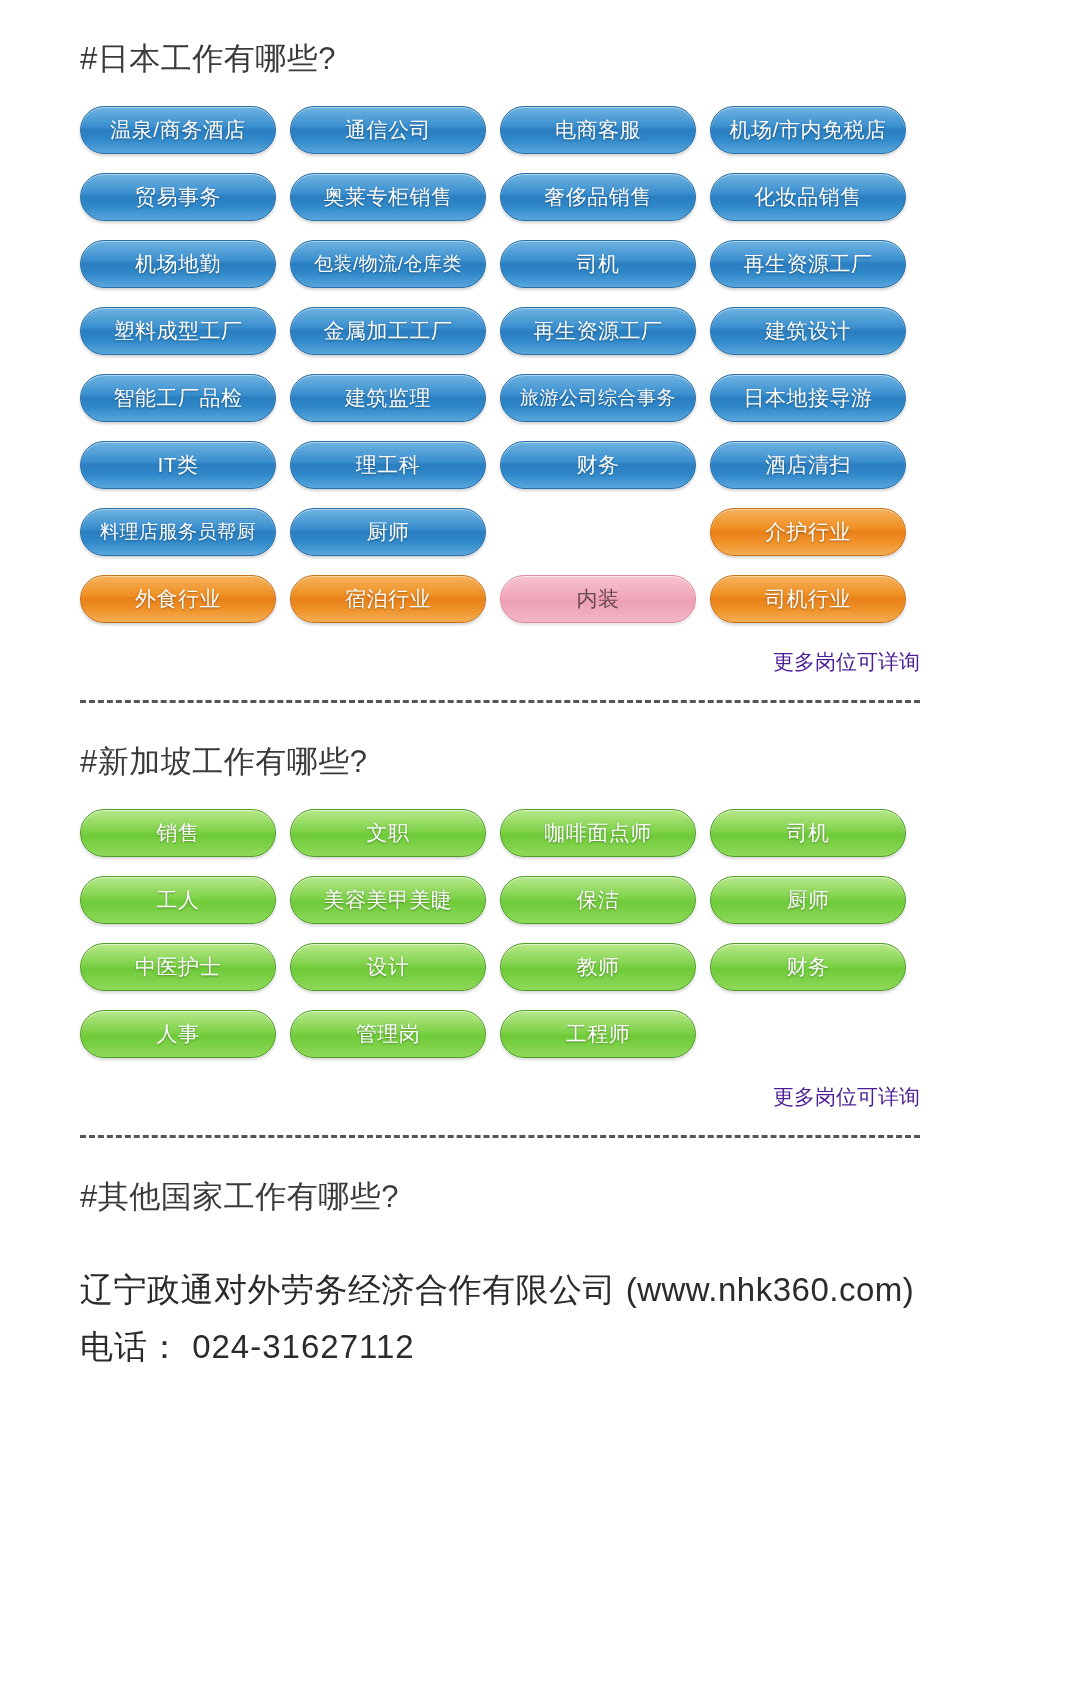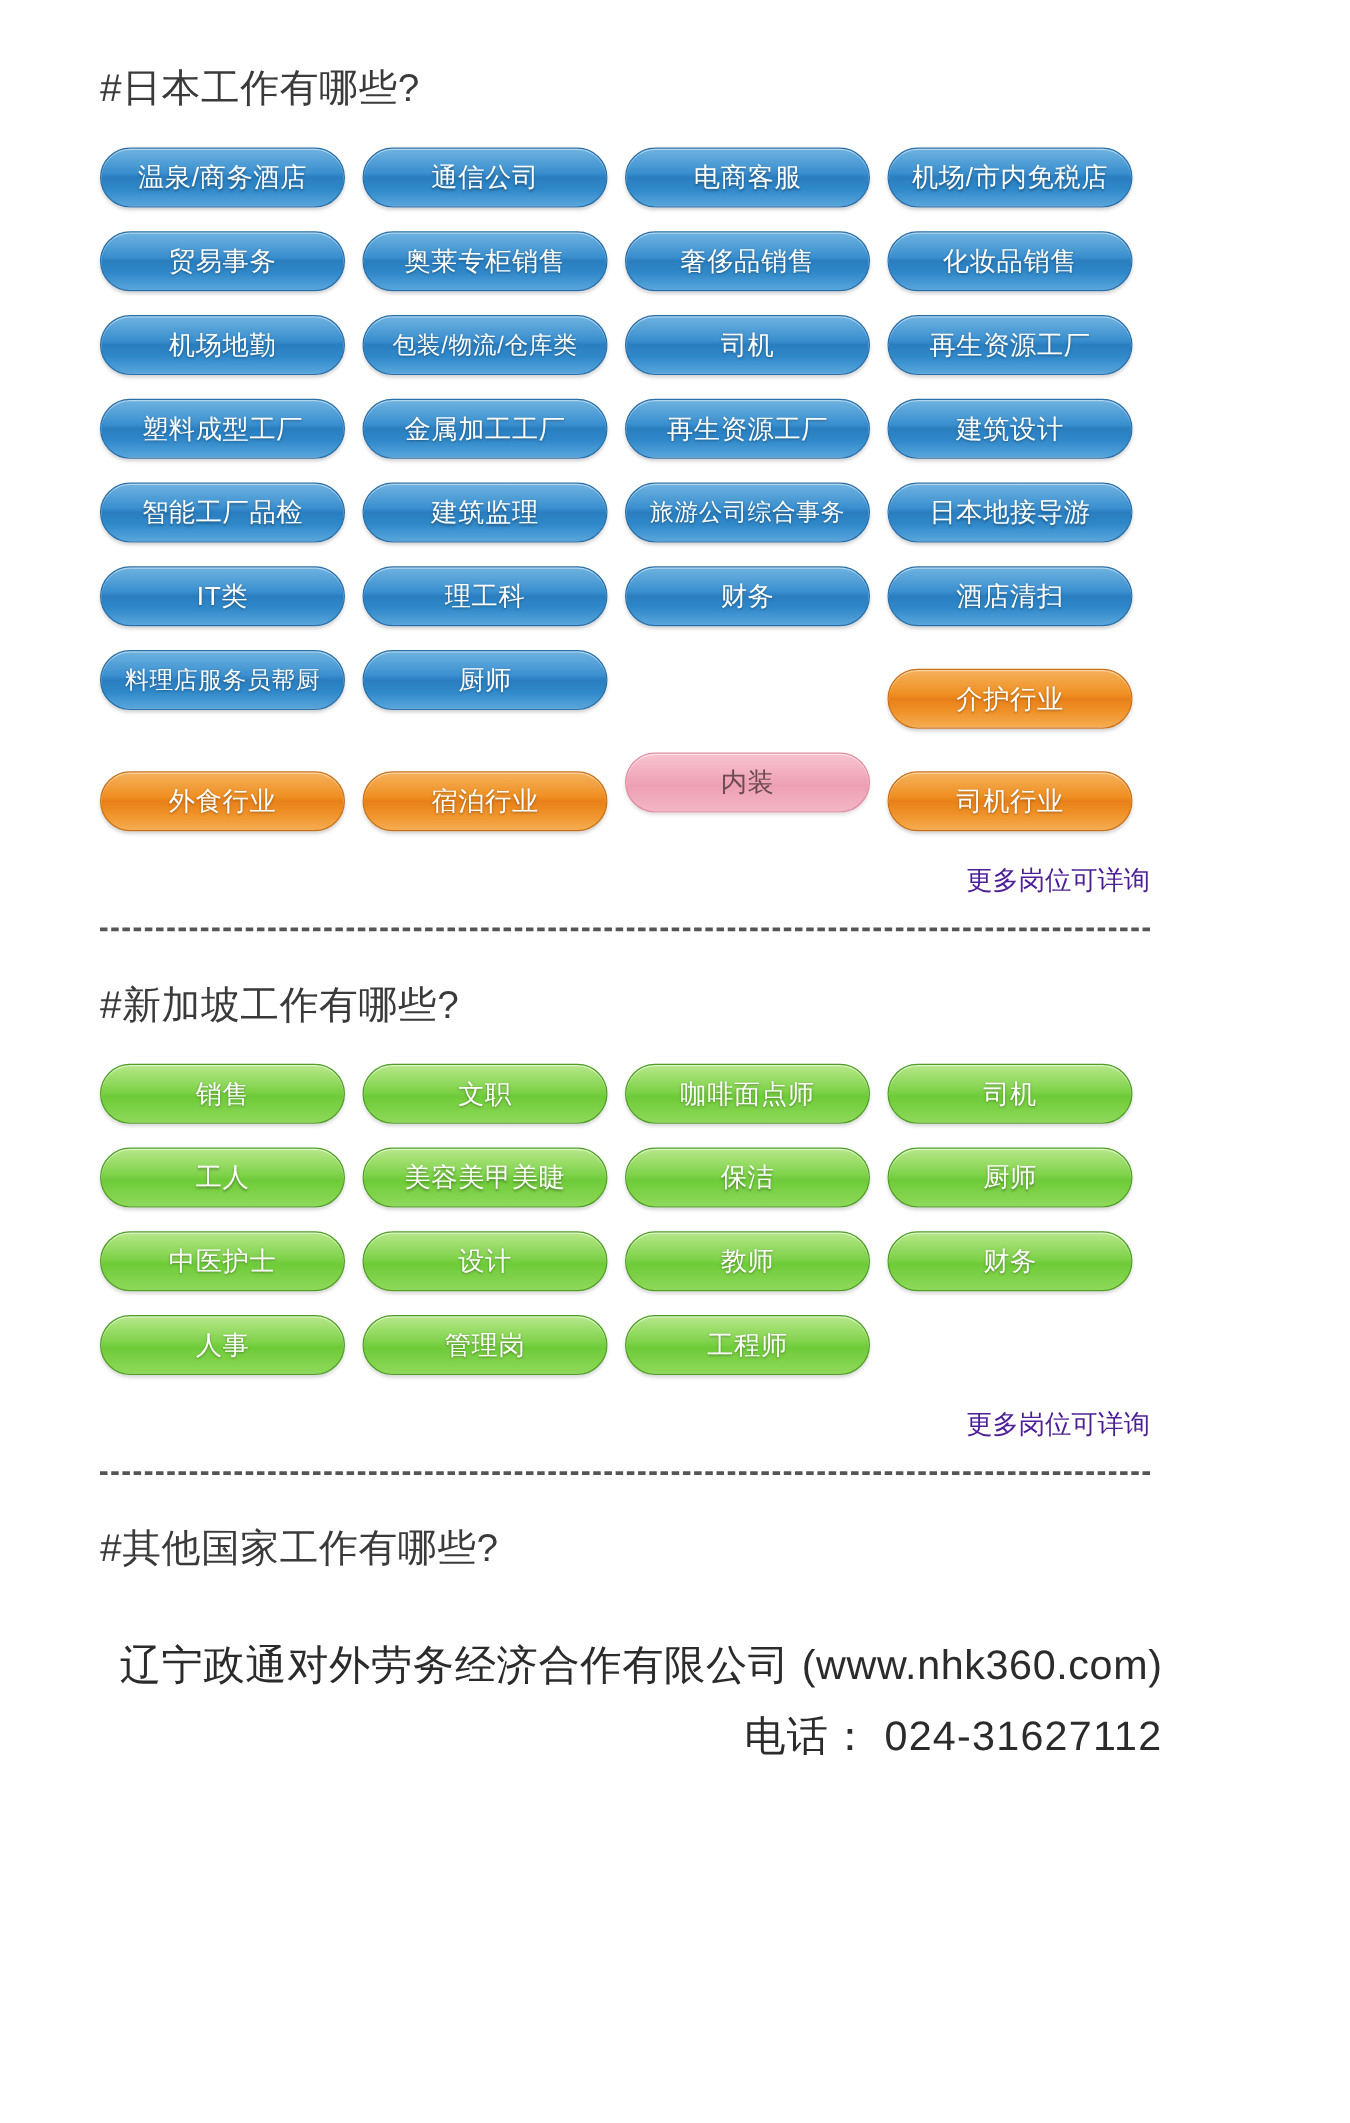--- a/index.html
+++ b/index.html
@@ -11,21 +11,21 @@
     width: 1080px;
     min-height: 1698px;
     font-family: "Liberation Sans", sans-serif;
     color: #333;
     -webkit-font-smoothing: antialiased;
   }
   .page {
     width: 1010px;
     min-height: 1698px;
     box-sizing: border-box;
-    padding: 12px 80px;
+    padding: 0 80px;
     position: relative;
   }
   .section {
     position: relative;
   }
   .section-title {
     font-size: 31px;
     color: #3a3a3a;
     letter-spacing: 0.5px;
     padding-top: 38px;
@@ -56,21 +56,20 @@
   }
   .tag.blue {
     background: linear-gradient(to bottom, #6fb3e0 0%, #3a8fcf 42%, #2a7ec0 50%, #2f88c9 70%, #59a6dc 100%);
     border: 1px solid #2a6fa8;
     box-shadow: inset 0 1px 0 rgba(255,255,255,0.45), 0 2px 3px rgba(0,0,0,0.18);
   }
   .tag.orange {
     background: linear-gradient(to bottom, #f5b25c 0%, #ef8f22 42%, #e8801a 50%, #ef9026 70%, #f5ad52 100%);
     border: 1px solid #c9711a;
     box-shadow: inset 0 1px 0 rgba(255,255,255,0.45), 0 2px 3px rgba(0,0,0,0.18);
-    margin-top: 15px;
   }
   .tag.pink {
     background: linear-gradient(to bottom, #f7c3cf 0%, #f0a7b9 45%, #eda0b3 55%, #f3b6c5 100%);
     border: 1px solid #e08b9f;
     box-shadow: inset 0 1px 0 rgba(255,255,255,0.6), 0 2px 3px rgba(0,0,0,0.12);
     color: #6b4a50;
     text-shadow: none;
   }
   .tag.green {
     background: linear-gradient(to bottom, #b7e88a 0%, #7fd24a 45%, #6ecb38 55%, #8fd95a 100%);
@@ -89,21 +88,20 @@
     padding-bottom: 14px;
   }
   .divider {
     width: 840px;
     height: 0;
     border-top: 3px dashed #555;
     margin: 10px 0 0 0;
   }
   .footer {
     padding-top: 18px;
-    text-align: right;
   }
   .footer-line {
     font-size: 33px;
     color: #2b2b2b;
     line-height: 1.72;
     white-space: nowrap;
     letter-spacing: 0.5px;
   }
   .footer-line.phone {
     letter-spacing: 1px;

